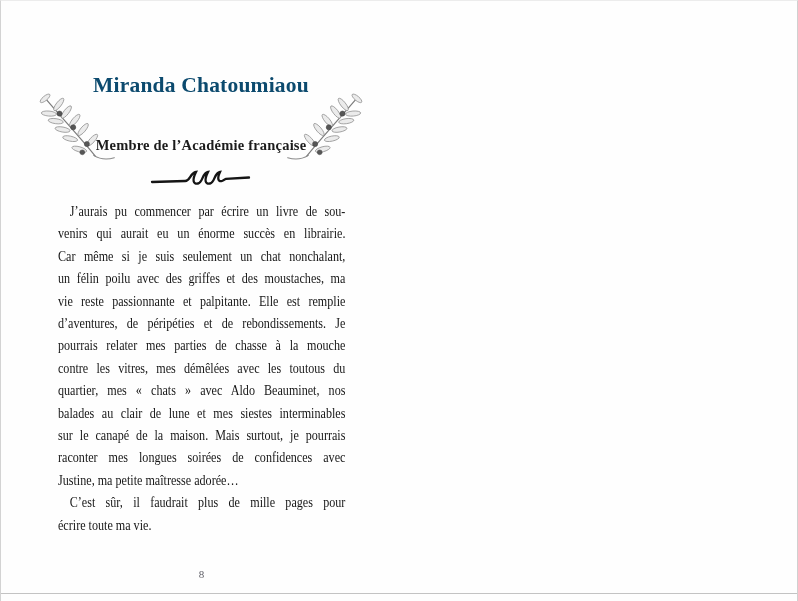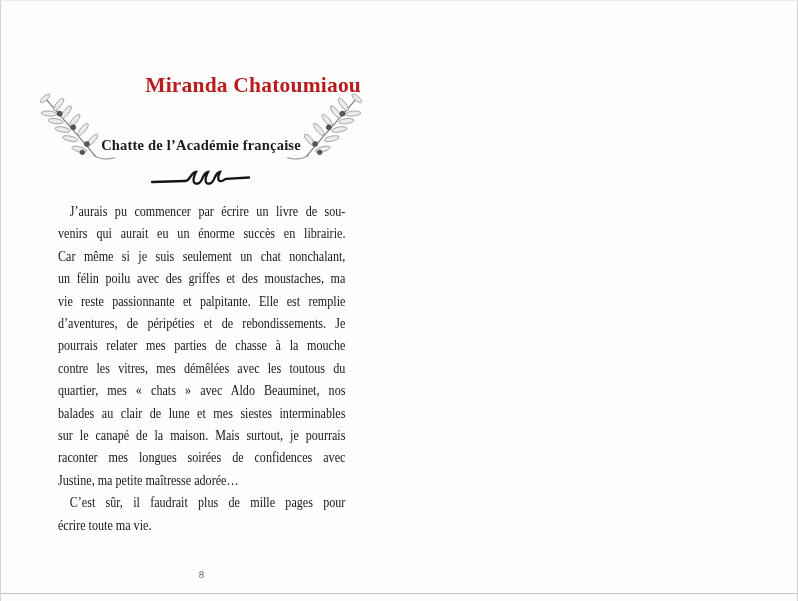--- a/index.html
+++ b/index.html
@@ -9,21 +9,21 @@
     border-left:1px solid #d3d3d3;border-right:1px solid #d0d0d0;border-top:1px solid #ececec;
     box-sizing:border-box;
   }
   .bottom-rule{position:absolute;left:0;width:798px;top:592px;height:1px;background:#c3c3c3;}
   .page{position:absolute;top:0;width:399px;height:601px;}
   .page-left{left:0;}
   .page-right{left:399px;}
 
   
   .hdr-line{position:absolute;left:40px;width:320px;text-align:center;white-space:nowrap;}
-  .author{top:72px;font-size:21.5px;font-weight:700;letter-spacing:.2px;color:#b91c1c;text-align:right;}
+  .author{top:72px;font-size:21.5px;font-weight:700;letter-spacing:.2px;color:#0c4a6e;}
   .subtitle{top:105px;font-size:16px;font-style:italic;color:#232323;}
   .affiliation{top:136px;font-size:14.5px;font-weight:700;letter-spacing:.2px;color:#1b1b1b;}
 
   .branch{position:absolute;top:84px;width:76px;height:86px;}
   .branch-left{left:38px;}
   .branch-right{left:286px;transform:scaleX(-1);}
   .divider{position:absolute;left:149px;top:167px;width:102px;height:24px;}
 
   
   .body-col{position:absolute;width:368px;transform:scaleX(0.781);transform-origin:top left;}
@@ -69,21 +69,21 @@
 
   <div class="page page-left">
     <svg class="branch branch-left" viewBox="0 0 100 90">
         <use href="#olive-branch"></use>
       </svg>
     <svg class="branch branch-right" viewBox="0 0 100 90">
         <use href="#olive-branch"></use>
       </svg>
 
     <div class="hdr-line author">Miranda Chatoumiaou</div>
-    <div class="hdr-line affiliation">Chatte de l’Académie française</div>
+    <div class="hdr-line affiliation">Membre de l’Académie française</div>
 
     <svg class="divider" viewBox="0 0 102 24">
       <path d="M2,14 L35,13 C40,13.5 40,5 46,4 C42,12 43,16.5 48,15.5 C53,14.5 52,5 58,4 C54,12 55,16.5 60,15.5 C65,14.5 64,5 70,4 C67,10.5 68,14 72,13 C74.5,12.3 75,11 76,10.8 L99,9.5" fill="none" stroke="#151515" stroke-width="2.3" stroke-linecap="round"></path>
     </svg>
 
     <div class="body-col" id="left-body">
         <div class="line indent">J’aurais pu commencer par écrire un livre de sou-</div>
         <div class="line">venirs qui aurait eu un énorme succès en librairie.</div>
         <div class="line">Car même si je suis seulement un chat nonchalant,</div>
         <div class="line">un félin poilu avec des griffes et des moustaches, ma</div>

